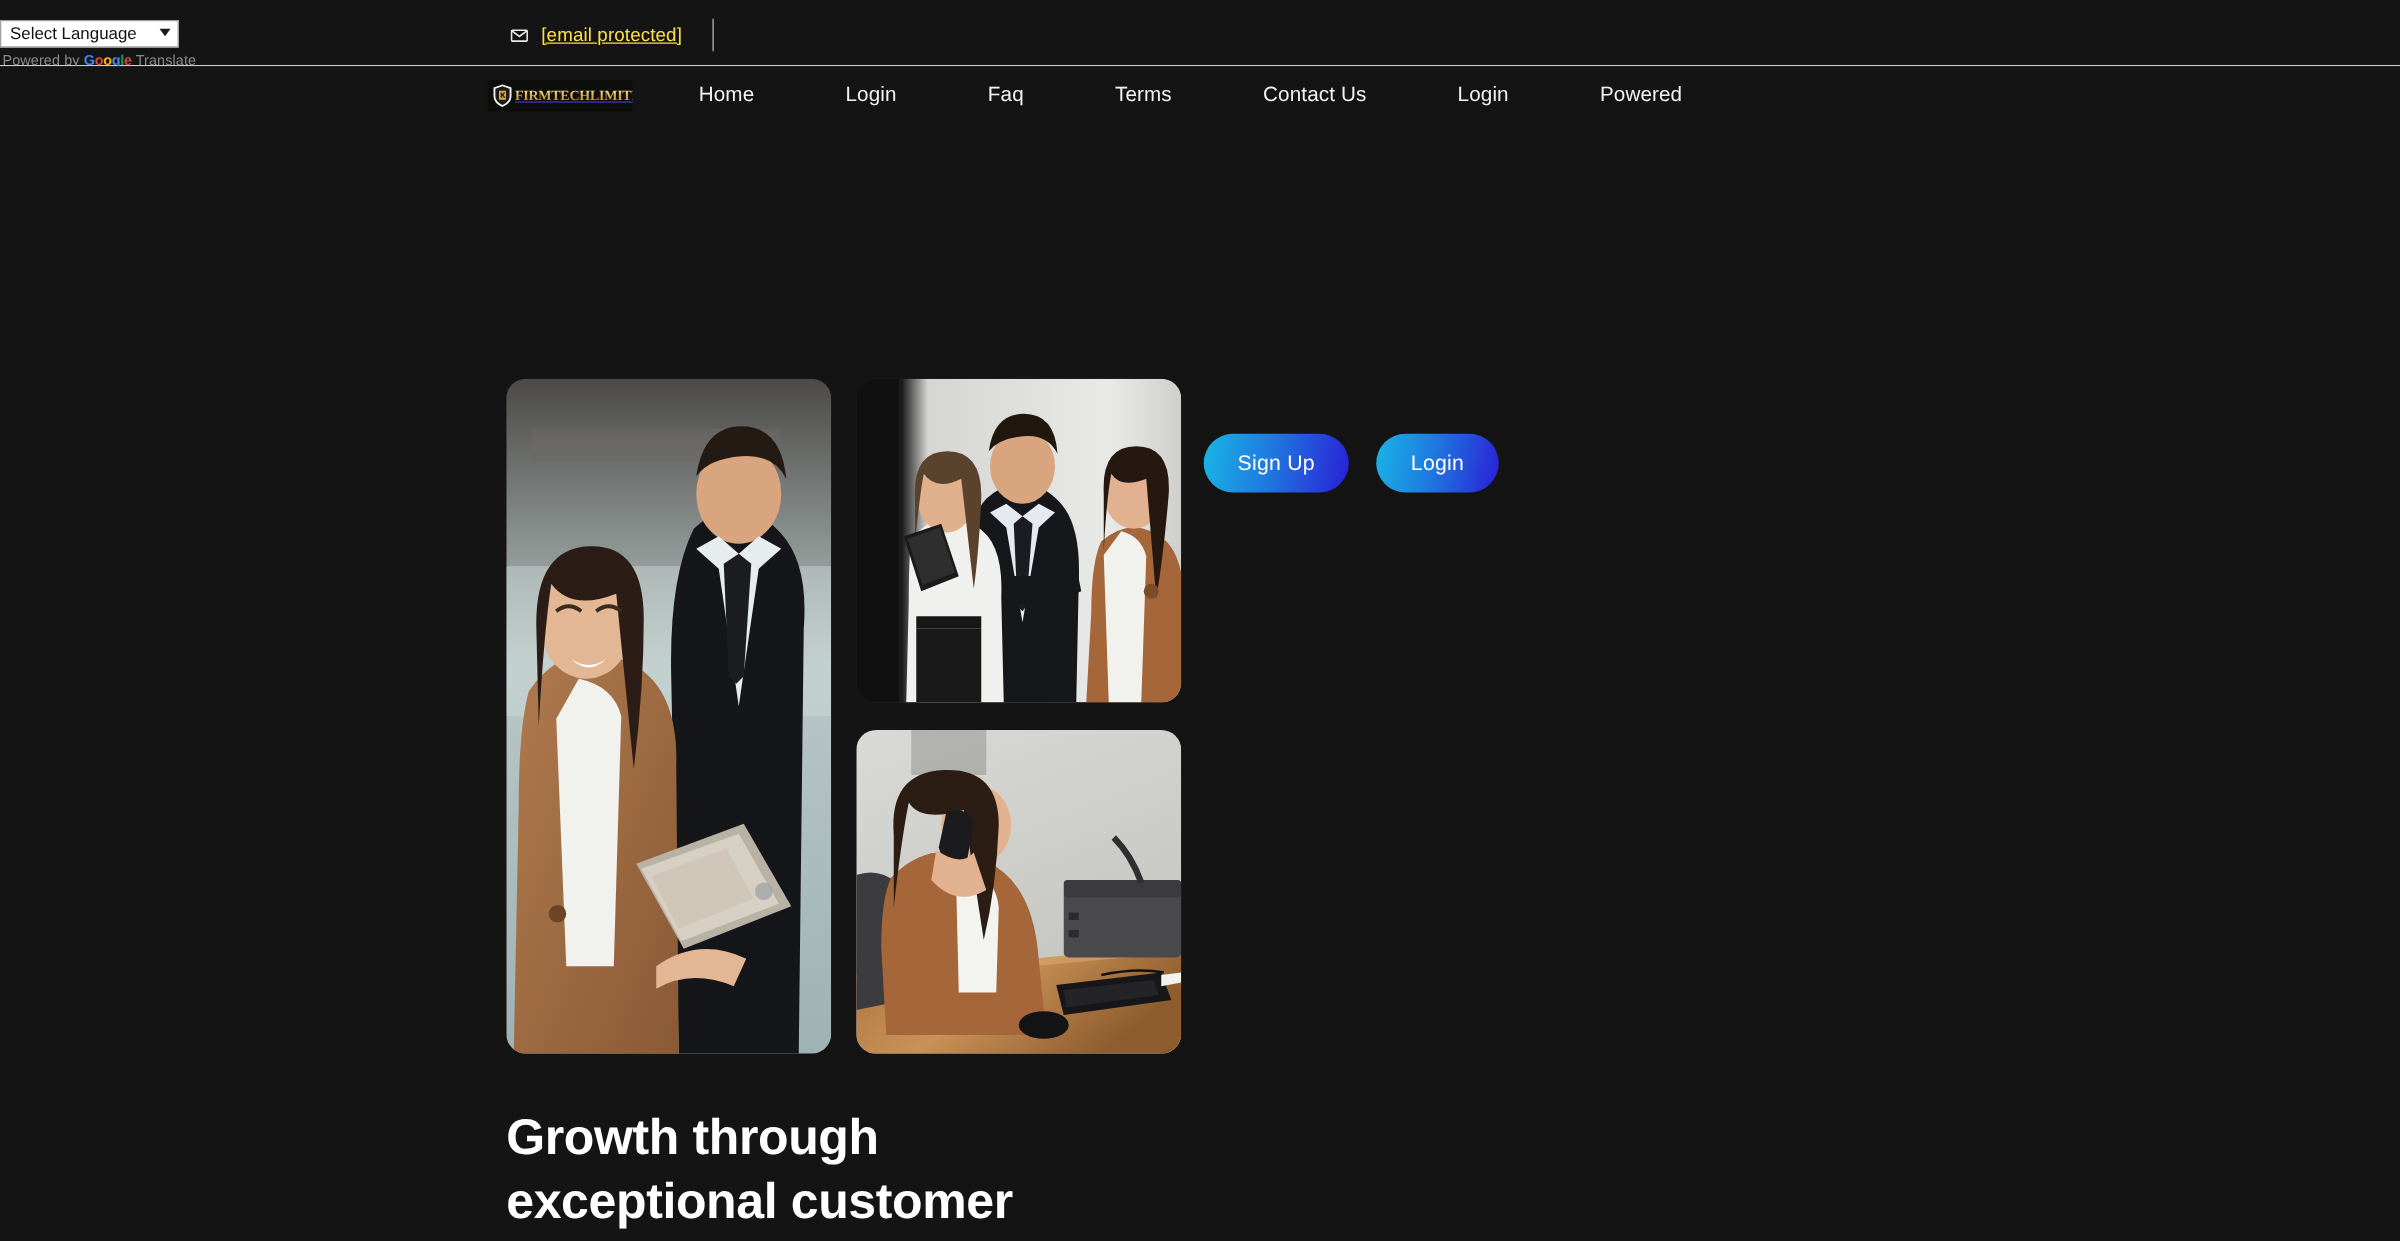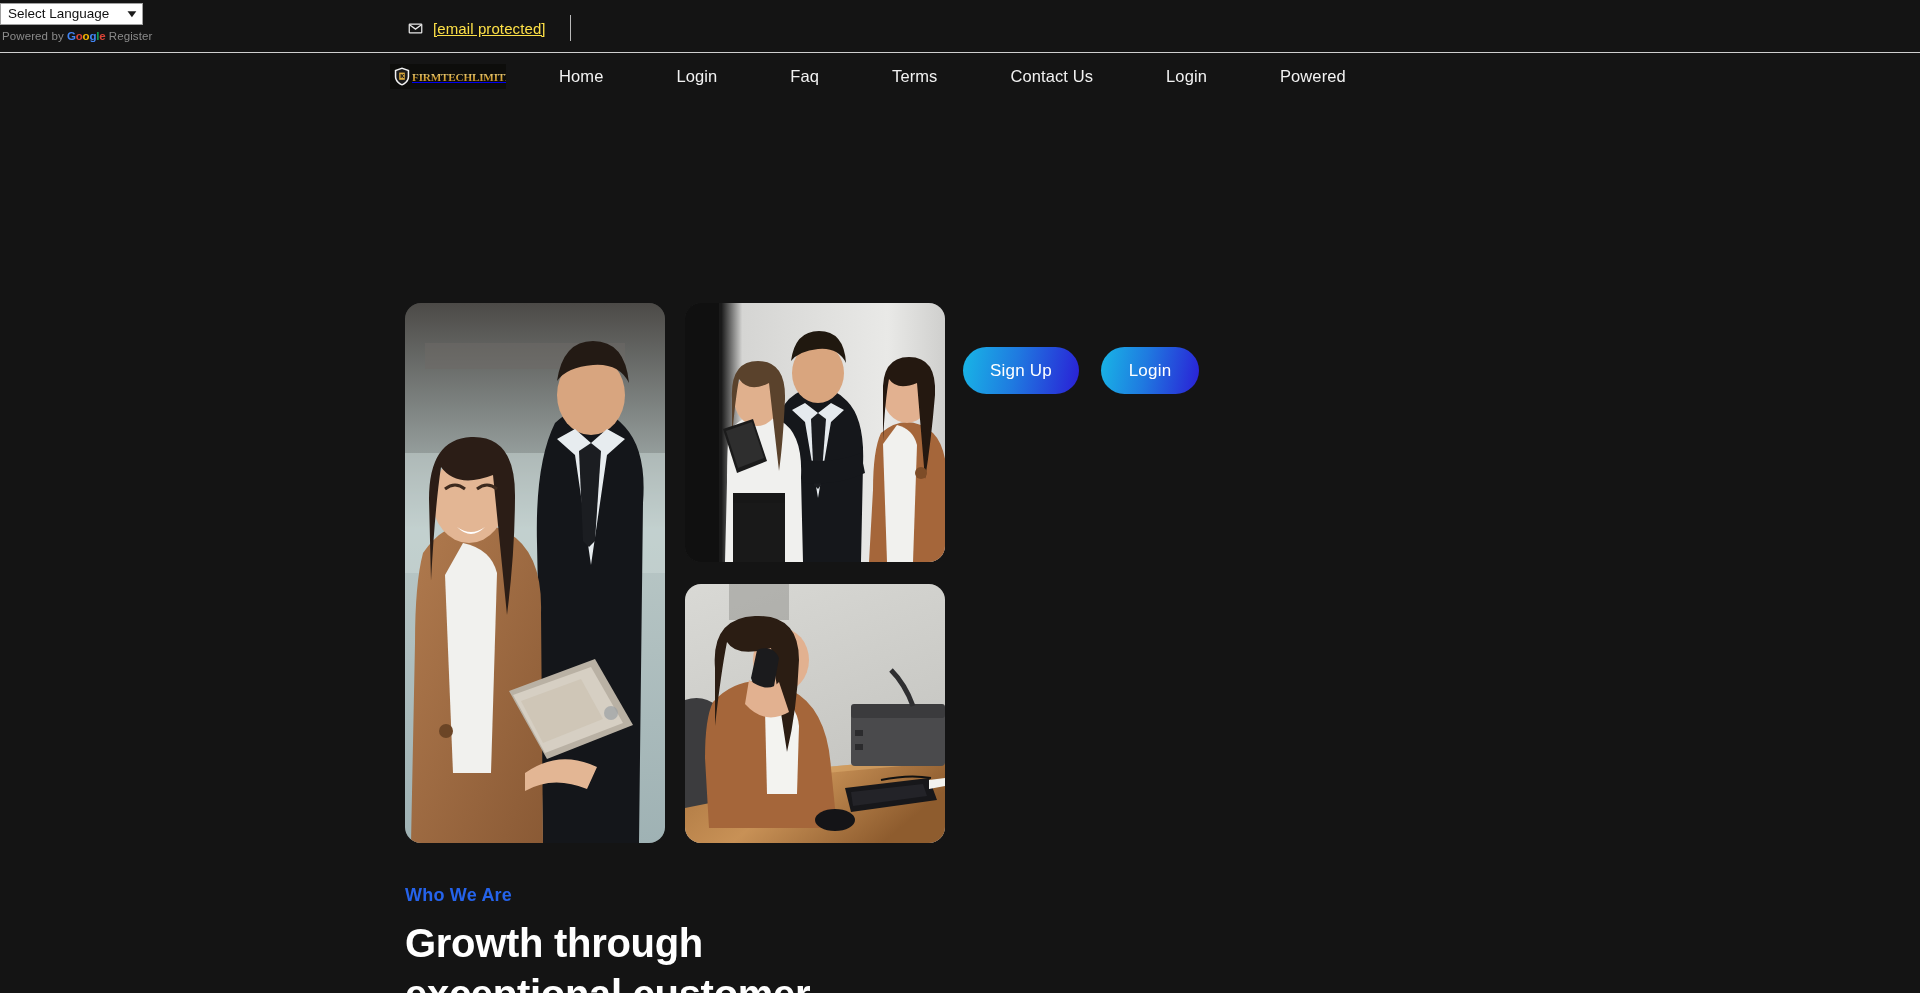--- a/index.html
+++ b/index.html
@@ -17,21 +17,21 @@
     position: relative;
     width: 100%;
     height: 53px;
     background: #141414;
     border-bottom: 1px solid #cfcfcf;
   }
 
   .gtranslate-widget {
     position: absolute;
     left: 0;
-    top: 3px;
+    top: 16px;
   }
 
   .lang-select {
     display: inline-flex;
     align-items: center;
     justify-content: space-between;
     width: 143px;
     height: 22px;
     padding: 0 5px 0 7px;
     background: #ffffff;
@@ -226,21 +226,21 @@
 <div class="translate-bar">
 
   <div class="gtranslate-widget">
     <div class="lang-select">
       <span>Select Language</span>
       <span class="chev">▼</span>
     </div>
     <div class="powered-by">
       <span>Powered by</span>
       <span class="g-logo"><span class="g1">G</span><span class="g2">o</span><span class="g3">o</span><span class="g4">g</span><span class="g5">l</span><span class="g6">e</span></span>
-      <span>Register</span>
+      <span>Translate</span>
     </div>
   </div>
 
   <div class="topbar-contact">
     <span class="mail-icon">
       <svg width="15" height="15" viewBox="0 0 24 24" fill="none" stroke="currentColor" stroke-width="2">
         <rect x="2" y="5" width="20" height="14" rx="1"></rect>
         <path d="M2.5 6l9.5 7 9.5-7"></path>
       </svg>
     </span>
@@ -420,17 +420,16 @@
 
     </div>
   </div>
 
   <div class="hero-actions">
     <button class="pill-btn">Sign Up</button>
     <button class="pill-btn login">Login</button>
   </div>
 
   <div class="hero-copy">
-    <div class="eyebrow">Who We Are</div>
     <h1 class="hero-title">Growth through exceptional customer service.</h1>
   </div>
 
 </section>
 
 </body></html>

